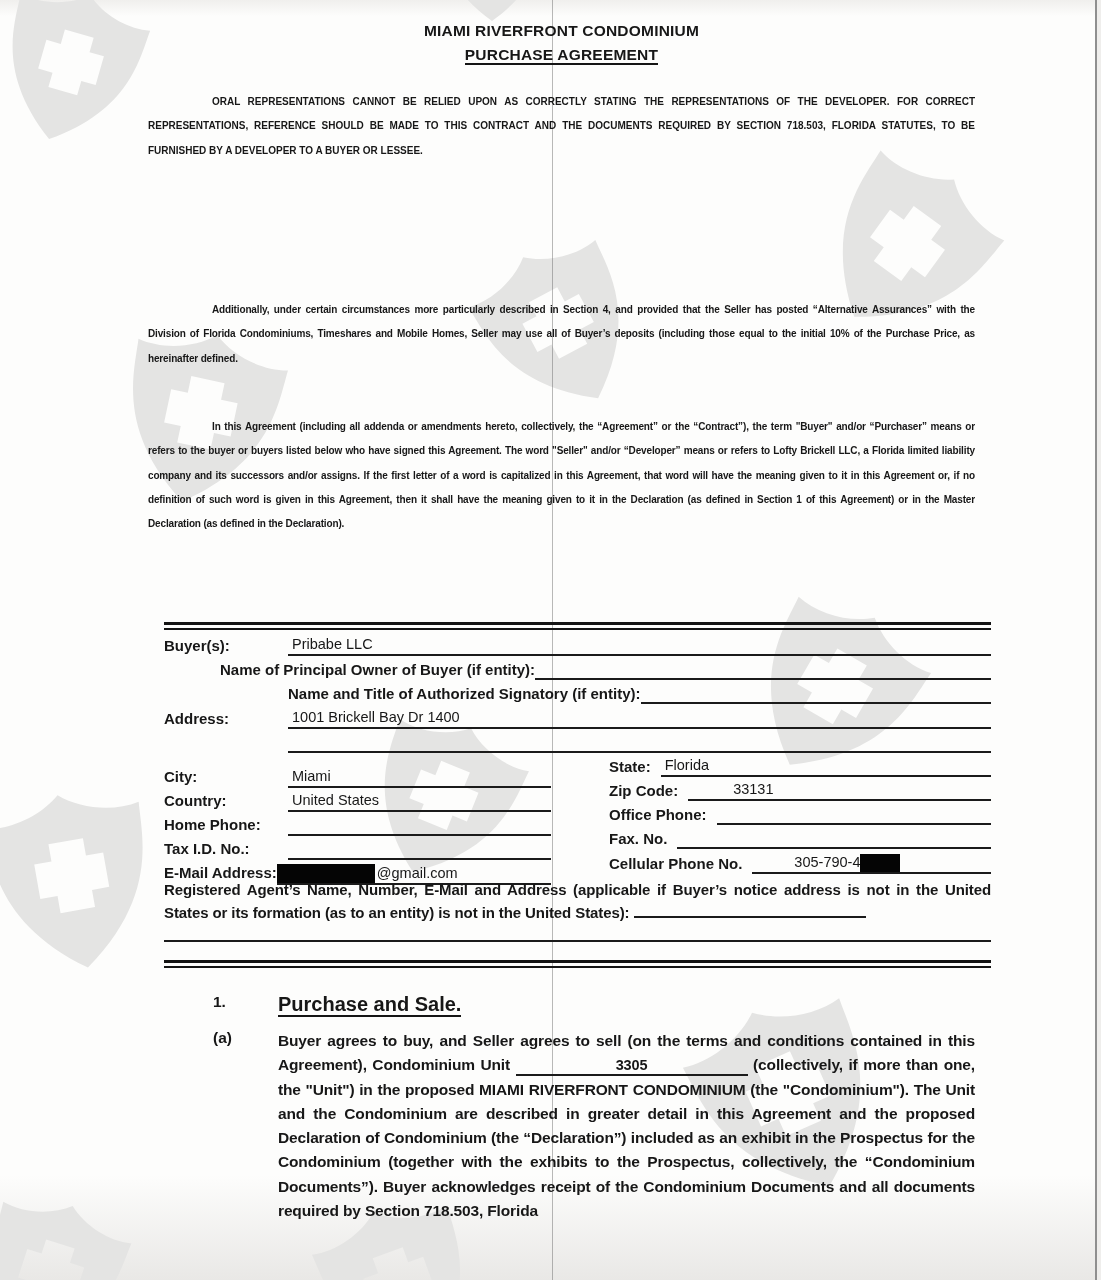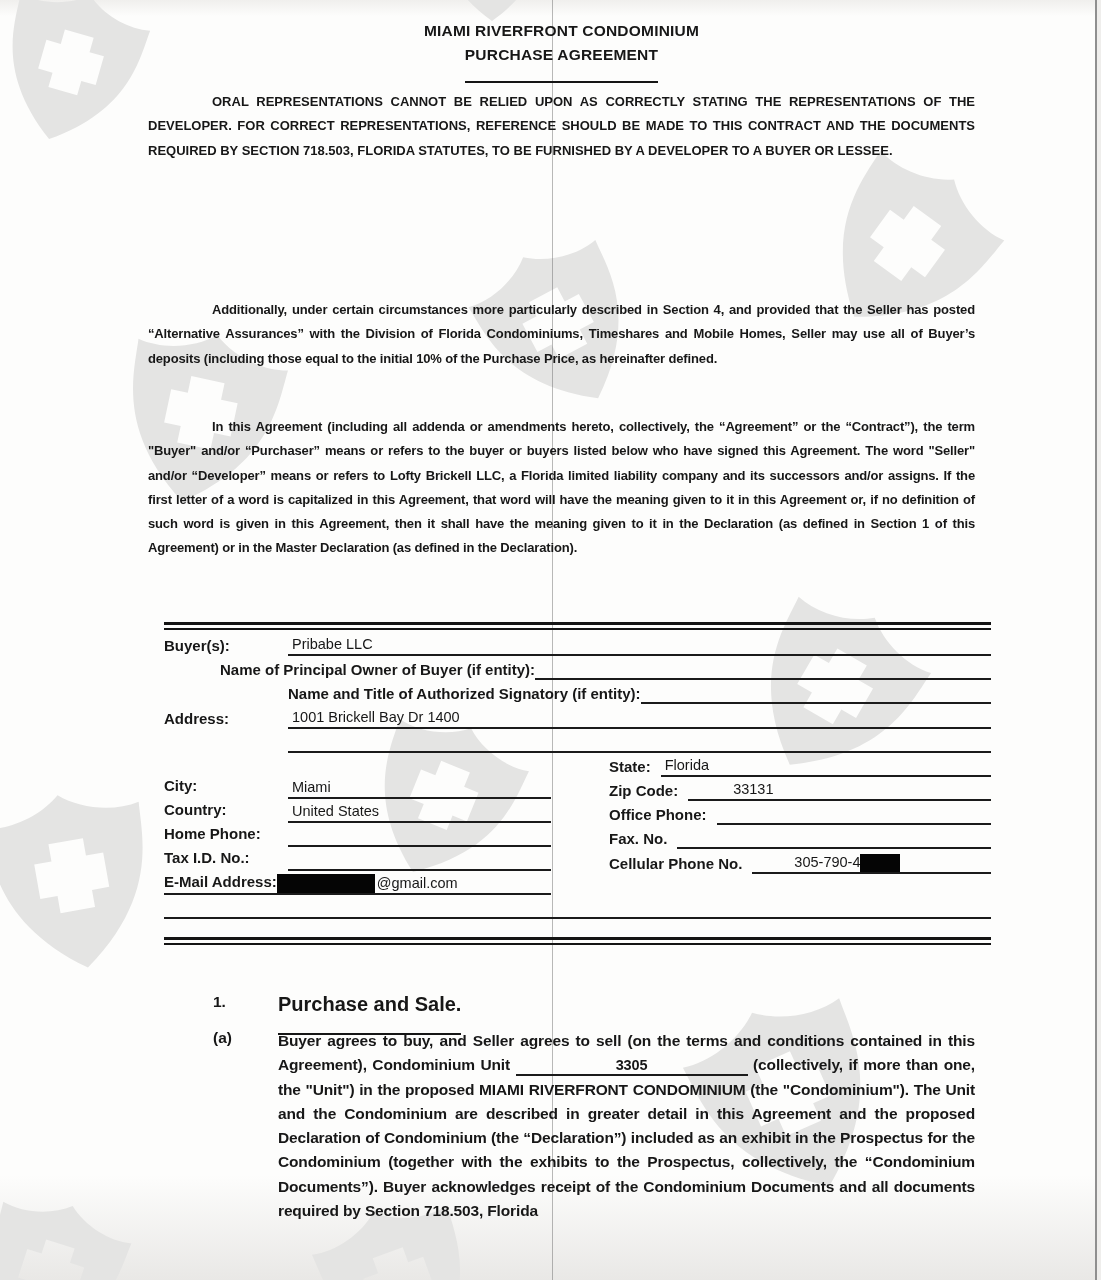--- a/index.html
+++ b/index.html
@@ -13,36 +13,36 @@
     color:#171717;
   }
   
   .fold-line{position:absolute;top:0;bottom:0;left:552px;width:1px;background:rgba(100,100,100,.45);}
   .scan-edge-line{position:absolute;top:0;bottom:0;left:1095px;width:2px;background:#8f8f8f;}
   .scan-edge-band{position:absolute;top:0;bottom:0;left:1097px;width:4px;background:#efeeec;}
   
   .wm{position:absolute;fill:var(--wm,#e4e4e3);}
   
   .doc-title{position:absolute;left:148px;width:827px;text-align:center;font-weight:700;font-size:15.5px;letter-spacing:.2px;}
-  .underline-txt{border-bottom:2px solid #151515;padding-bottom:18px;}
+  .underline-txt{border-bottom:2px solid #151515;padding-bottom:0;}
   .para{
     position:absolute;left:148px;width:827px;
-    font-weight:700;font-size:13px;line-height:24.3px;
+    font-weight:700;font-size:10px;line-height:24.3px;
     text-align:justify;text-indent:64px;letter-spacing:-.15px;
   }
   .para.caps{letter-spacing:0;}
   
   .fblock{position:absolute;left:164px;width:827px;font-size:15px;font-weight:700;}
   .thickline{border-top:3px solid #141414;border-bottom:2px solid #141414;height:3px;}
   .frow{display:flex;align-items:flex-end;}
   .flabel{flex:0 0 124px;padding-bottom:2px;}
   .ffill{flex:1;border-bottom:2px solid #1b1b1b;min-height:20px;display:flex;align-items:flex-end;}
   .fvalue{font-weight:400;font-size:14.5px;padding:0 0 2px 4px;letter-spacing:0;}
   .cols{display:flex;}
-  .col-l{flex:0 0 387px;display:flex;align-items:flex-start;margin-top:24px;}
+  .col-l{flex:0 0 387px;display:flex;align-items:center;margin-top:24px;}
   .col-gap{flex:0 0 58px;}
   .col-r{flex:1;display:flex;align-items:flex-end;}
   .rlabel{flex:0 0 auto;padding:0 10px 2px 0;white-space:nowrap;}
   .redact{background:#050505;display:inline-block;}
   .agent-par{font-size:15px;font-weight:700;line-height:23px;text-align:justify;letter-spacing:-.1px;}
   .inline-line{display:inline-block;border-bottom:2px solid #1b1b1b;height:13px;vertical-align:baseline;}
   .hline{border-bottom:2px solid #1b1b1b;}
   
   .sec-num{position:absolute;left:213px;font-weight:700;font-size:15.5px;}
   .sec-head{position:absolute;left:278px;font-weight:700;font-size:20px;}
@@ -210,21 +210,21 @@
       <div class="col-r">
         <span class="rlabel">Cellular Phone No.</span>
         <span class="ffill">
           <span class="fvalue" style="padding-left:42px">305-790-4</span>
           <span class="redact" style="width:40px;height:18px"></span>
         </span>
       </div>
     </div>
 
     <div class="agent-par" style="margin-top:4px">
-      <span class="inline-line" style="width:232px"></span>
+      <span>Registered Agent’s Name, Number, E-Mail and Address  (applicable if Buyer’s notice address is not in the United States or its formation (as to an entity) is not in the United States): </span><span class="inline-line" style="width:232px"></span>
     </div>
 
     <div class="hline" style="margin-top:16px"></div>
     <div class="thickline" style="margin-top:18px"></div>
   </div>
 
   <div class="sec-num" style="top:993px">1.</div>
   <div class="sec-head" style="top:993px"><span class="underline-txt">Purchase and Sale.</span></div>
 
   <div class="sec-num" style="top:1029px">(a)</div>

